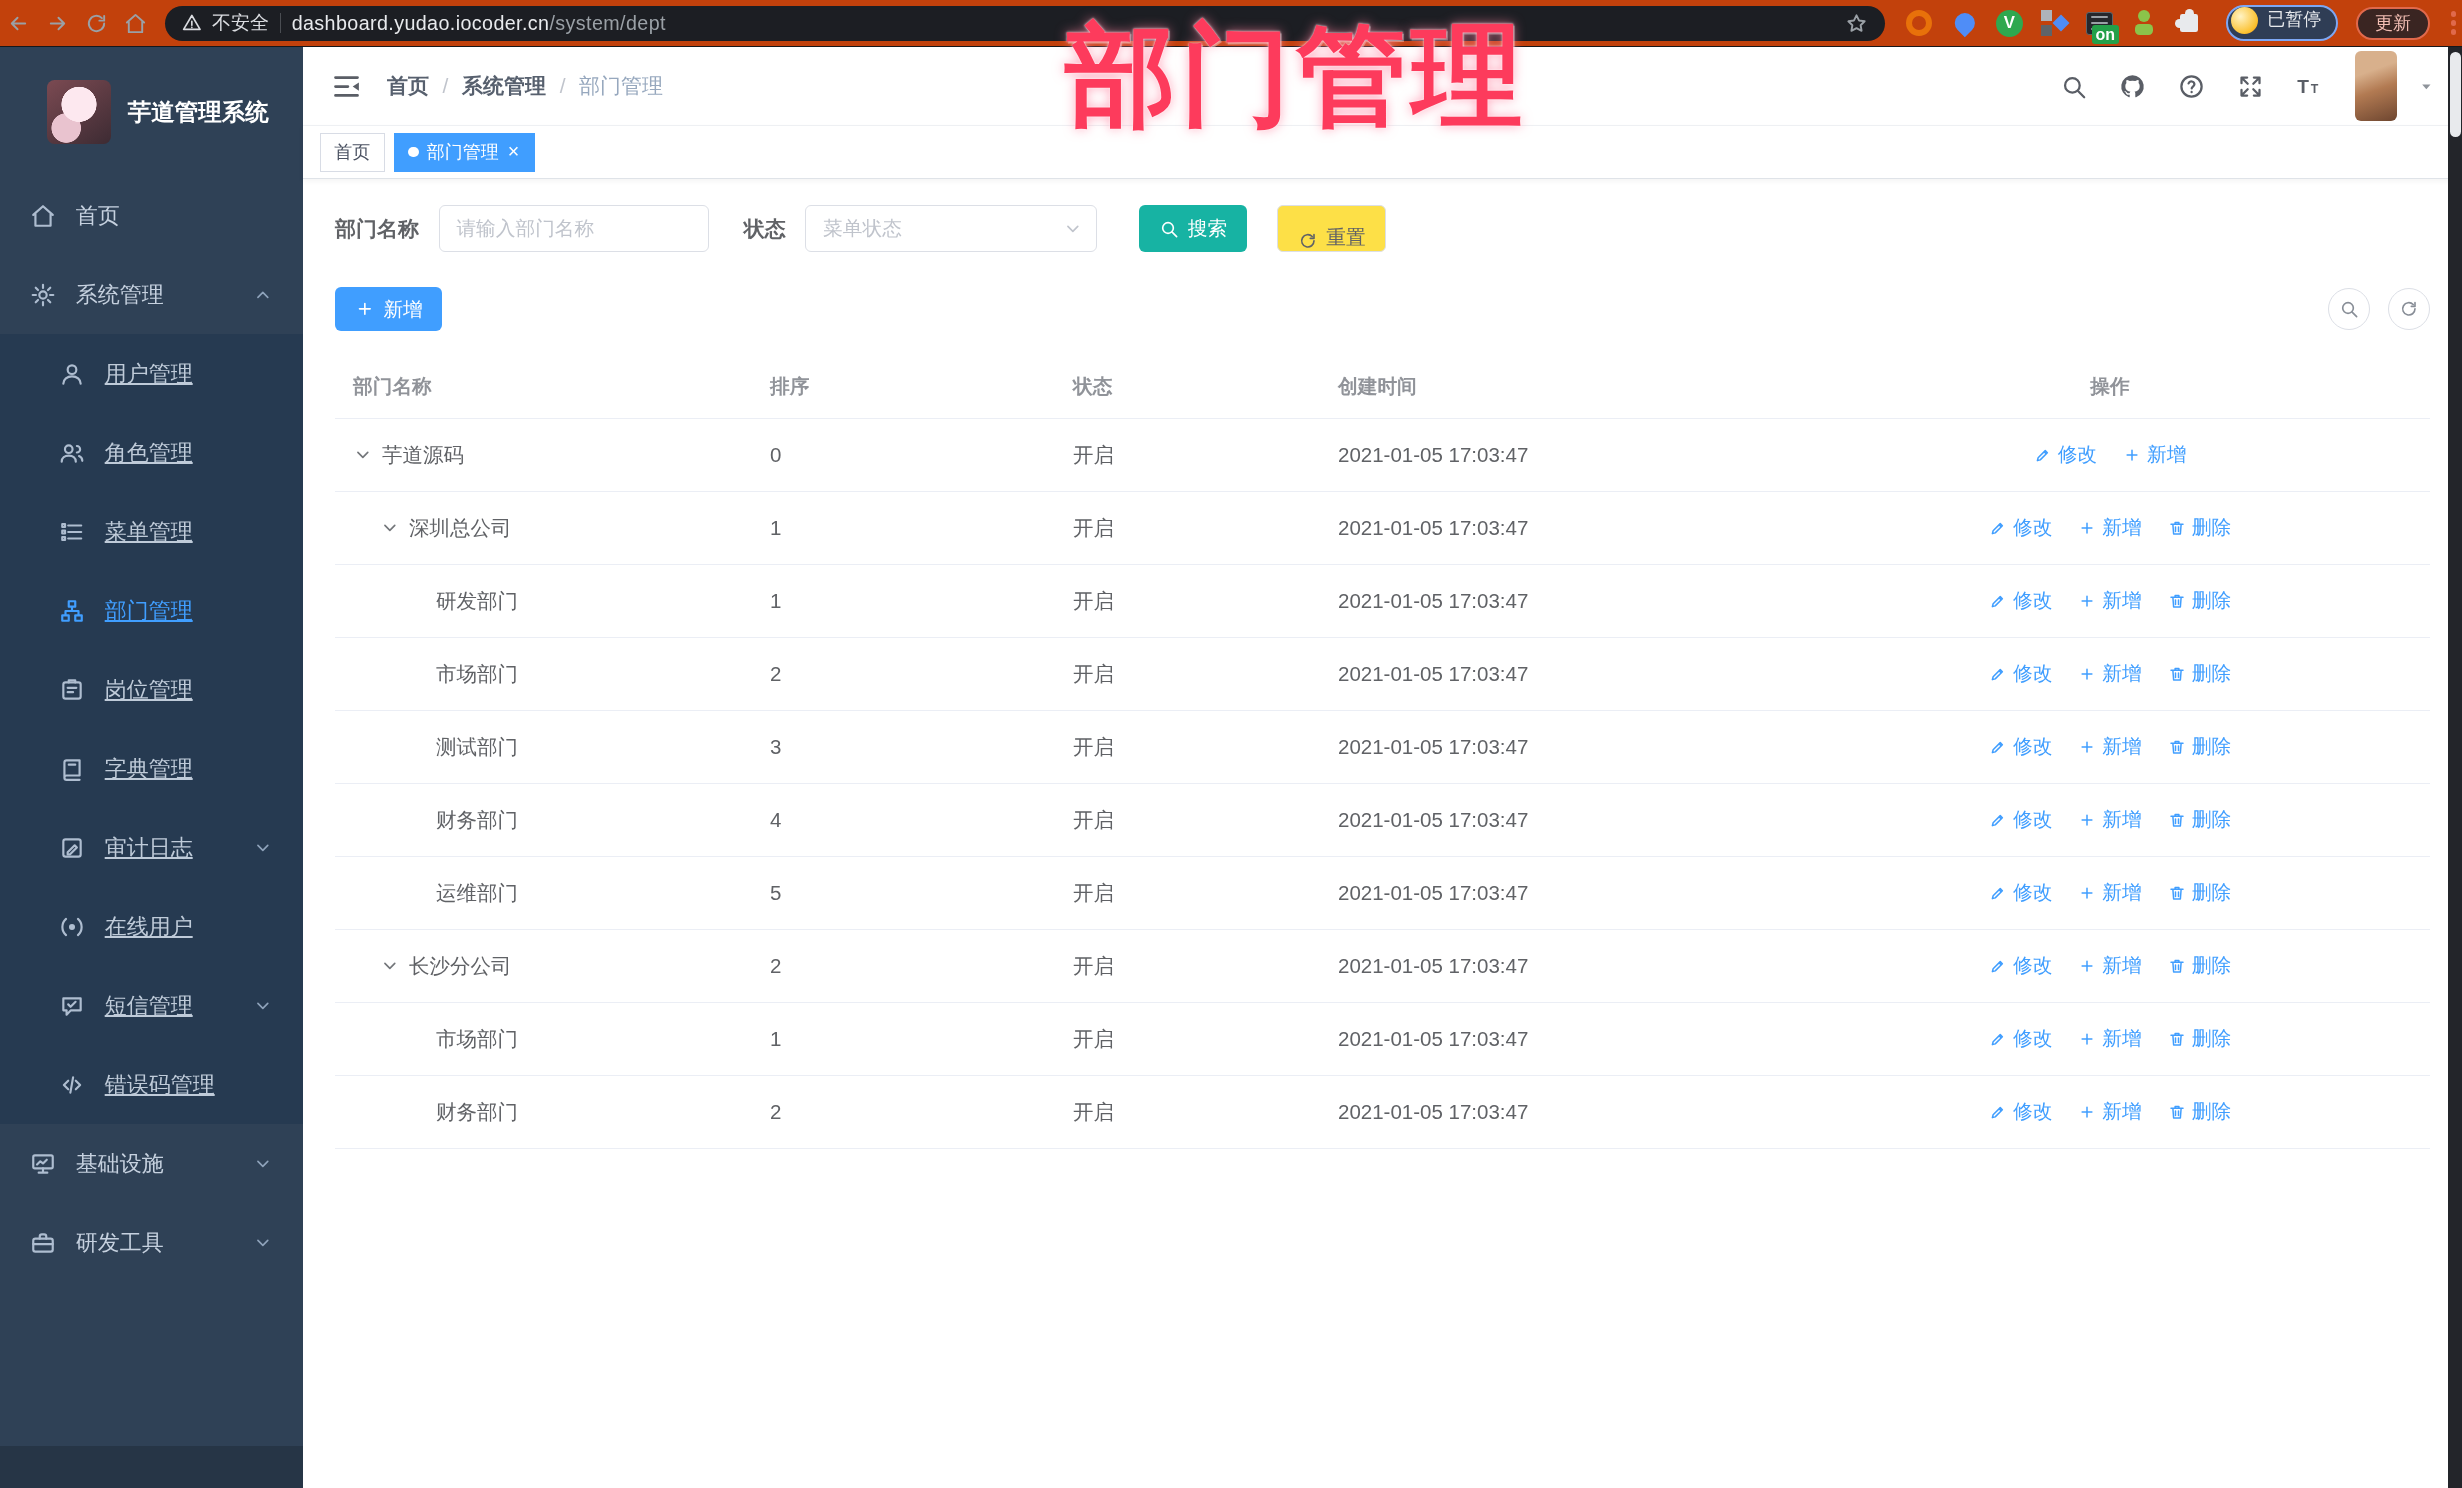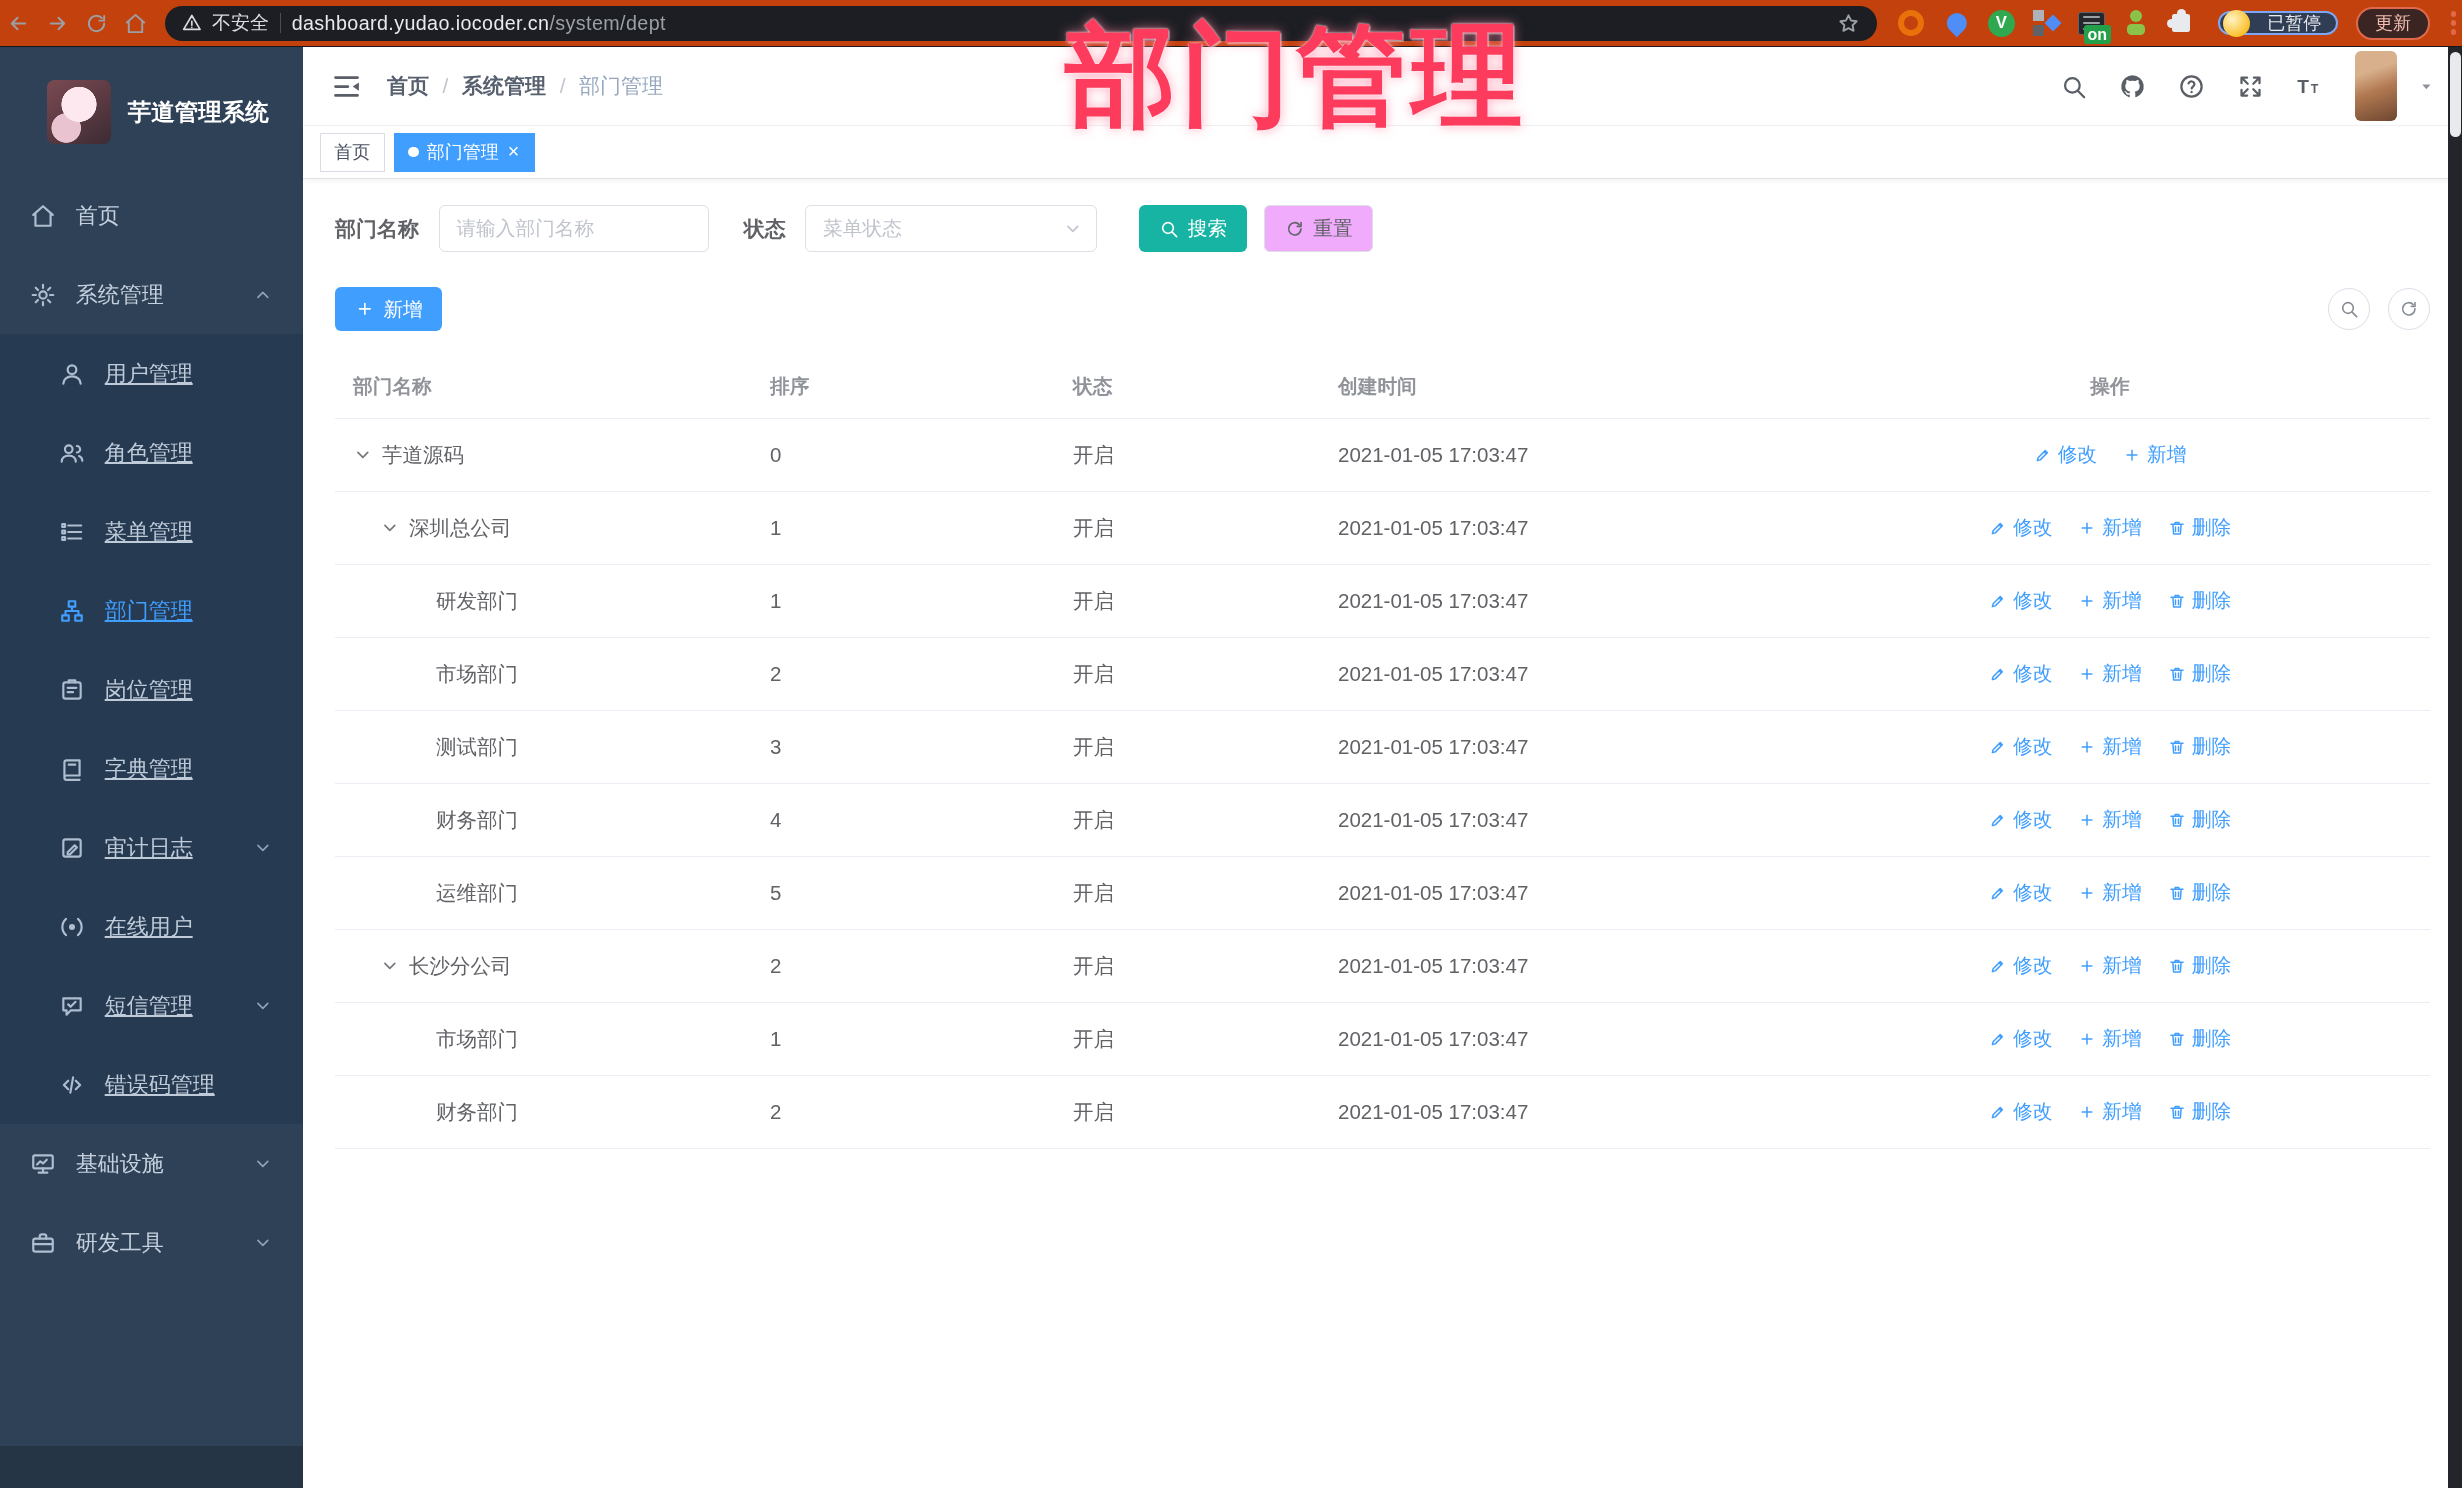--- a/index.html
+++ b/index.html
@@ -41,21 +41,21 @@
   .grid b{position:absolute;width:12px;height:12px;background:#4f8df7;right:0;top:6.8px;transform:rotate(45deg);}
   .elist{width:27px;height:23px;background:#25272c;border:1.5px solid #5f6368;border-radius:3px;padding:3px 3.8px;display:flex;flex-direction:column;justify-content:space-between;}
   .elist i{display:block;height:2.3px;background:#9aa0a6;border-radius:1.5px;}
   .ext-badge{position:absolute;bottom:-6px;right:-4.5px;background:#23a049;color:#fff;font-size:16px;line-height:1;padding:1.5px 3.8px;border-radius:3px;font-weight:bold;}
   .bot{width:23px;height:27px;}
   .bot i{position:absolute;top:0;left:5.3px;width:12px;height:12px;border-radius:50%;background:#8bc34a;}
   .bot b{position:absolute;bottom:1.5px;left:2.3px;width:18px;height:10.6px;border-radius:4.5px;background:#8bc34a;}
   .puzzle{width:18px;height:18px;background:#e8eaed;border-radius:2.3px;}
   .puzzle::before{content:"";position:absolute;width:9px;height:9px;border-radius:50%;background:#e8eaed;top:-5.3px;left:4.5px;}
   .puzzle::after{content:"";position:absolute;width:9px;height:9px;border-radius:50%;background:#e8eaed;left:-5.3px;top:4.5px;}
-  .profile-chip{height:24px;border-radius:18px;background:#2f3d55;border:2.3px solid #7da7f4;display:flex;align-items:center;gap:17px;padding:0 15px 0 3.8px;margin-left:10.6px;}
+  .profile-chip{height:36px;border-radius:18px;background:#2f3d55;border:2.3px solid #7da7f4;display:flex;align-items:flex-start;gap:9px;padding:0 15px 0 3.8px;margin-left:10.6px;}
   .profile-avatar{width:27px;height:27px;border-radius:50%;background:radial-gradient(circle at 35% 35%,#fff3c4,#fbc02d 70%,#f57f17);}
   .profile-label{font-size:18px;color:#e8eaed;white-space:nowrap;}
   .update-pill{height:33px;border-radius:16.7px;border:2.3px solid #e0694c;background:#3a2522;color:#f3beb4;font-size:18px;display:flex;align-items:center;padding:0 16.7px;margin-left:15px;white-space:nowrap;}
   .kebab{margin-left:12px;display:flex;flex-direction:column;gap:3.8px;padding:3px 6px;}
   .kebab i{display:block;width:5.3px;height:5.3px;border-radius:50%;background:#e0694c;}
 
   
   .app{display:flex;height:1441px;}
   .sidebar{width:303px;background:var(--sidebar-bg);display:flex;flex-direction:column;flex:0 0 auto;}
   .logo-row{height:129px;display:flex;align-items:center;padding-left:47px;gap:16.7px;}
@@ -110,21 +110,21 @@
   .f-gap1{width:35px;}
   .f-gap2{width:21px;}
   .f-select{width:292px;height:47px;border:1.5px solid #dcdfe6;border-radius:6px;display:flex;align-items:center;padding:0 13.6px 0 16.7px;color:#c0c4cc;font-size:19.7px;cursor:pointer;}
   .f-select .sel-text{flex:1;}
   .sel-arrow{width:19.7px;height:19.7px;color:#c0c4cc;}
   .sel-arrow svg{width:19.7px;height:19.7px;}
   .btn{height:47px;border-radius:6px;display:inline-flex;align-items:center;gap:9px;padding:0 19.7px;font-size:19.7px;cursor:pointer;border:none;font-family:inherit;white-space:nowrap;}
   .btn svg{width:19.7px;height:19.7px;}
   .btn-ic{width:19.7px;height:19.7px;display:inline-flex;}
   .btn-search{background:var(--search-btn);color:#fff;margin-left:21px;align-items:center;}
-  .btn-reset{background:#f0abfc;color:#606266;border:1.5px solid #dcdfe6;margin-left:17px;}
+  .btn-reset{background:#fde047;color:#606266;border:1.5px solid #dcdfe6;margin-left:30px;align-items:flex-end;}
 
   .toolbar-row{margin-top:35px;display:flex;align-items:center;}
   .btn-add{background:var(--accent);color:#fff;height:44px;}
   .circle-btns{margin-left:auto;display:flex;gap:18px;}
   .circle-btn{width:42px;height:42px;border-radius:50%;border:1.5px solid #dcdfe6;background:#fff;color:#878d96;display:flex;align-items:center;justify-content:center;cursor:pointer;}
   .circle-btn svg{width:19.7px;height:19.7px;}
 
   
   .table-wrap{margin-top:24px;}
   table{width:100%;border-collapse:collapse;table-layout:fixed;}

